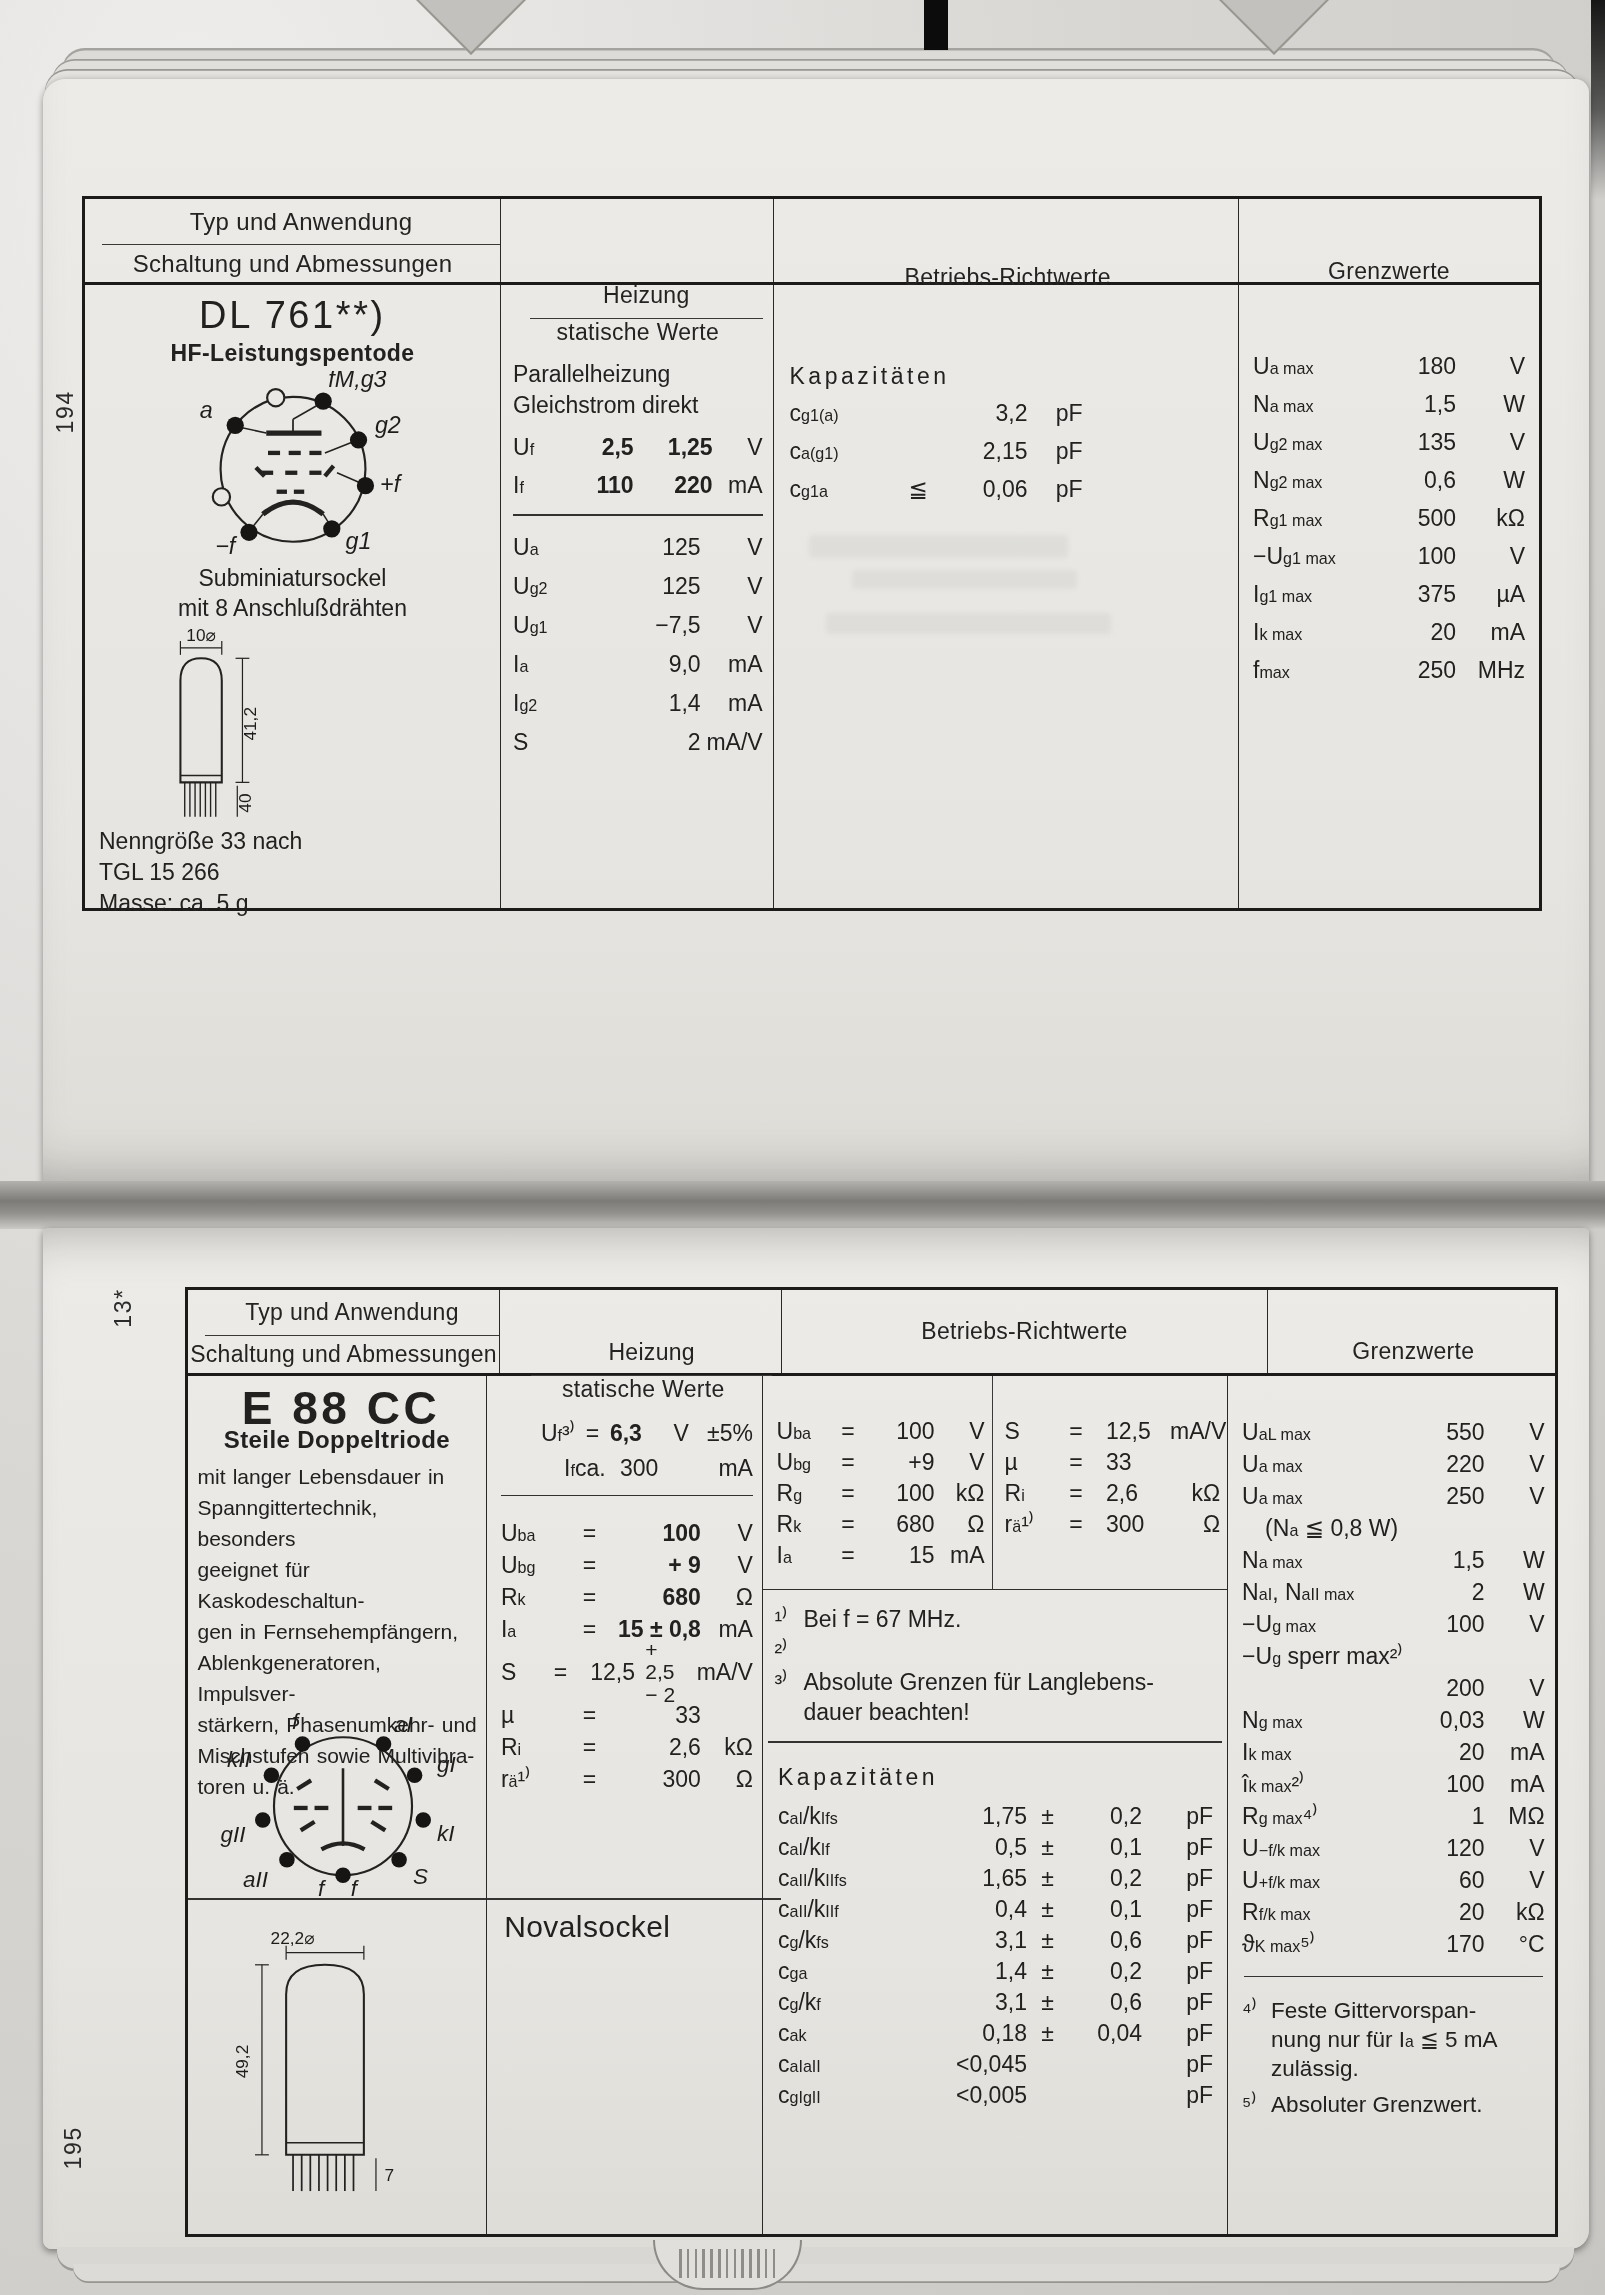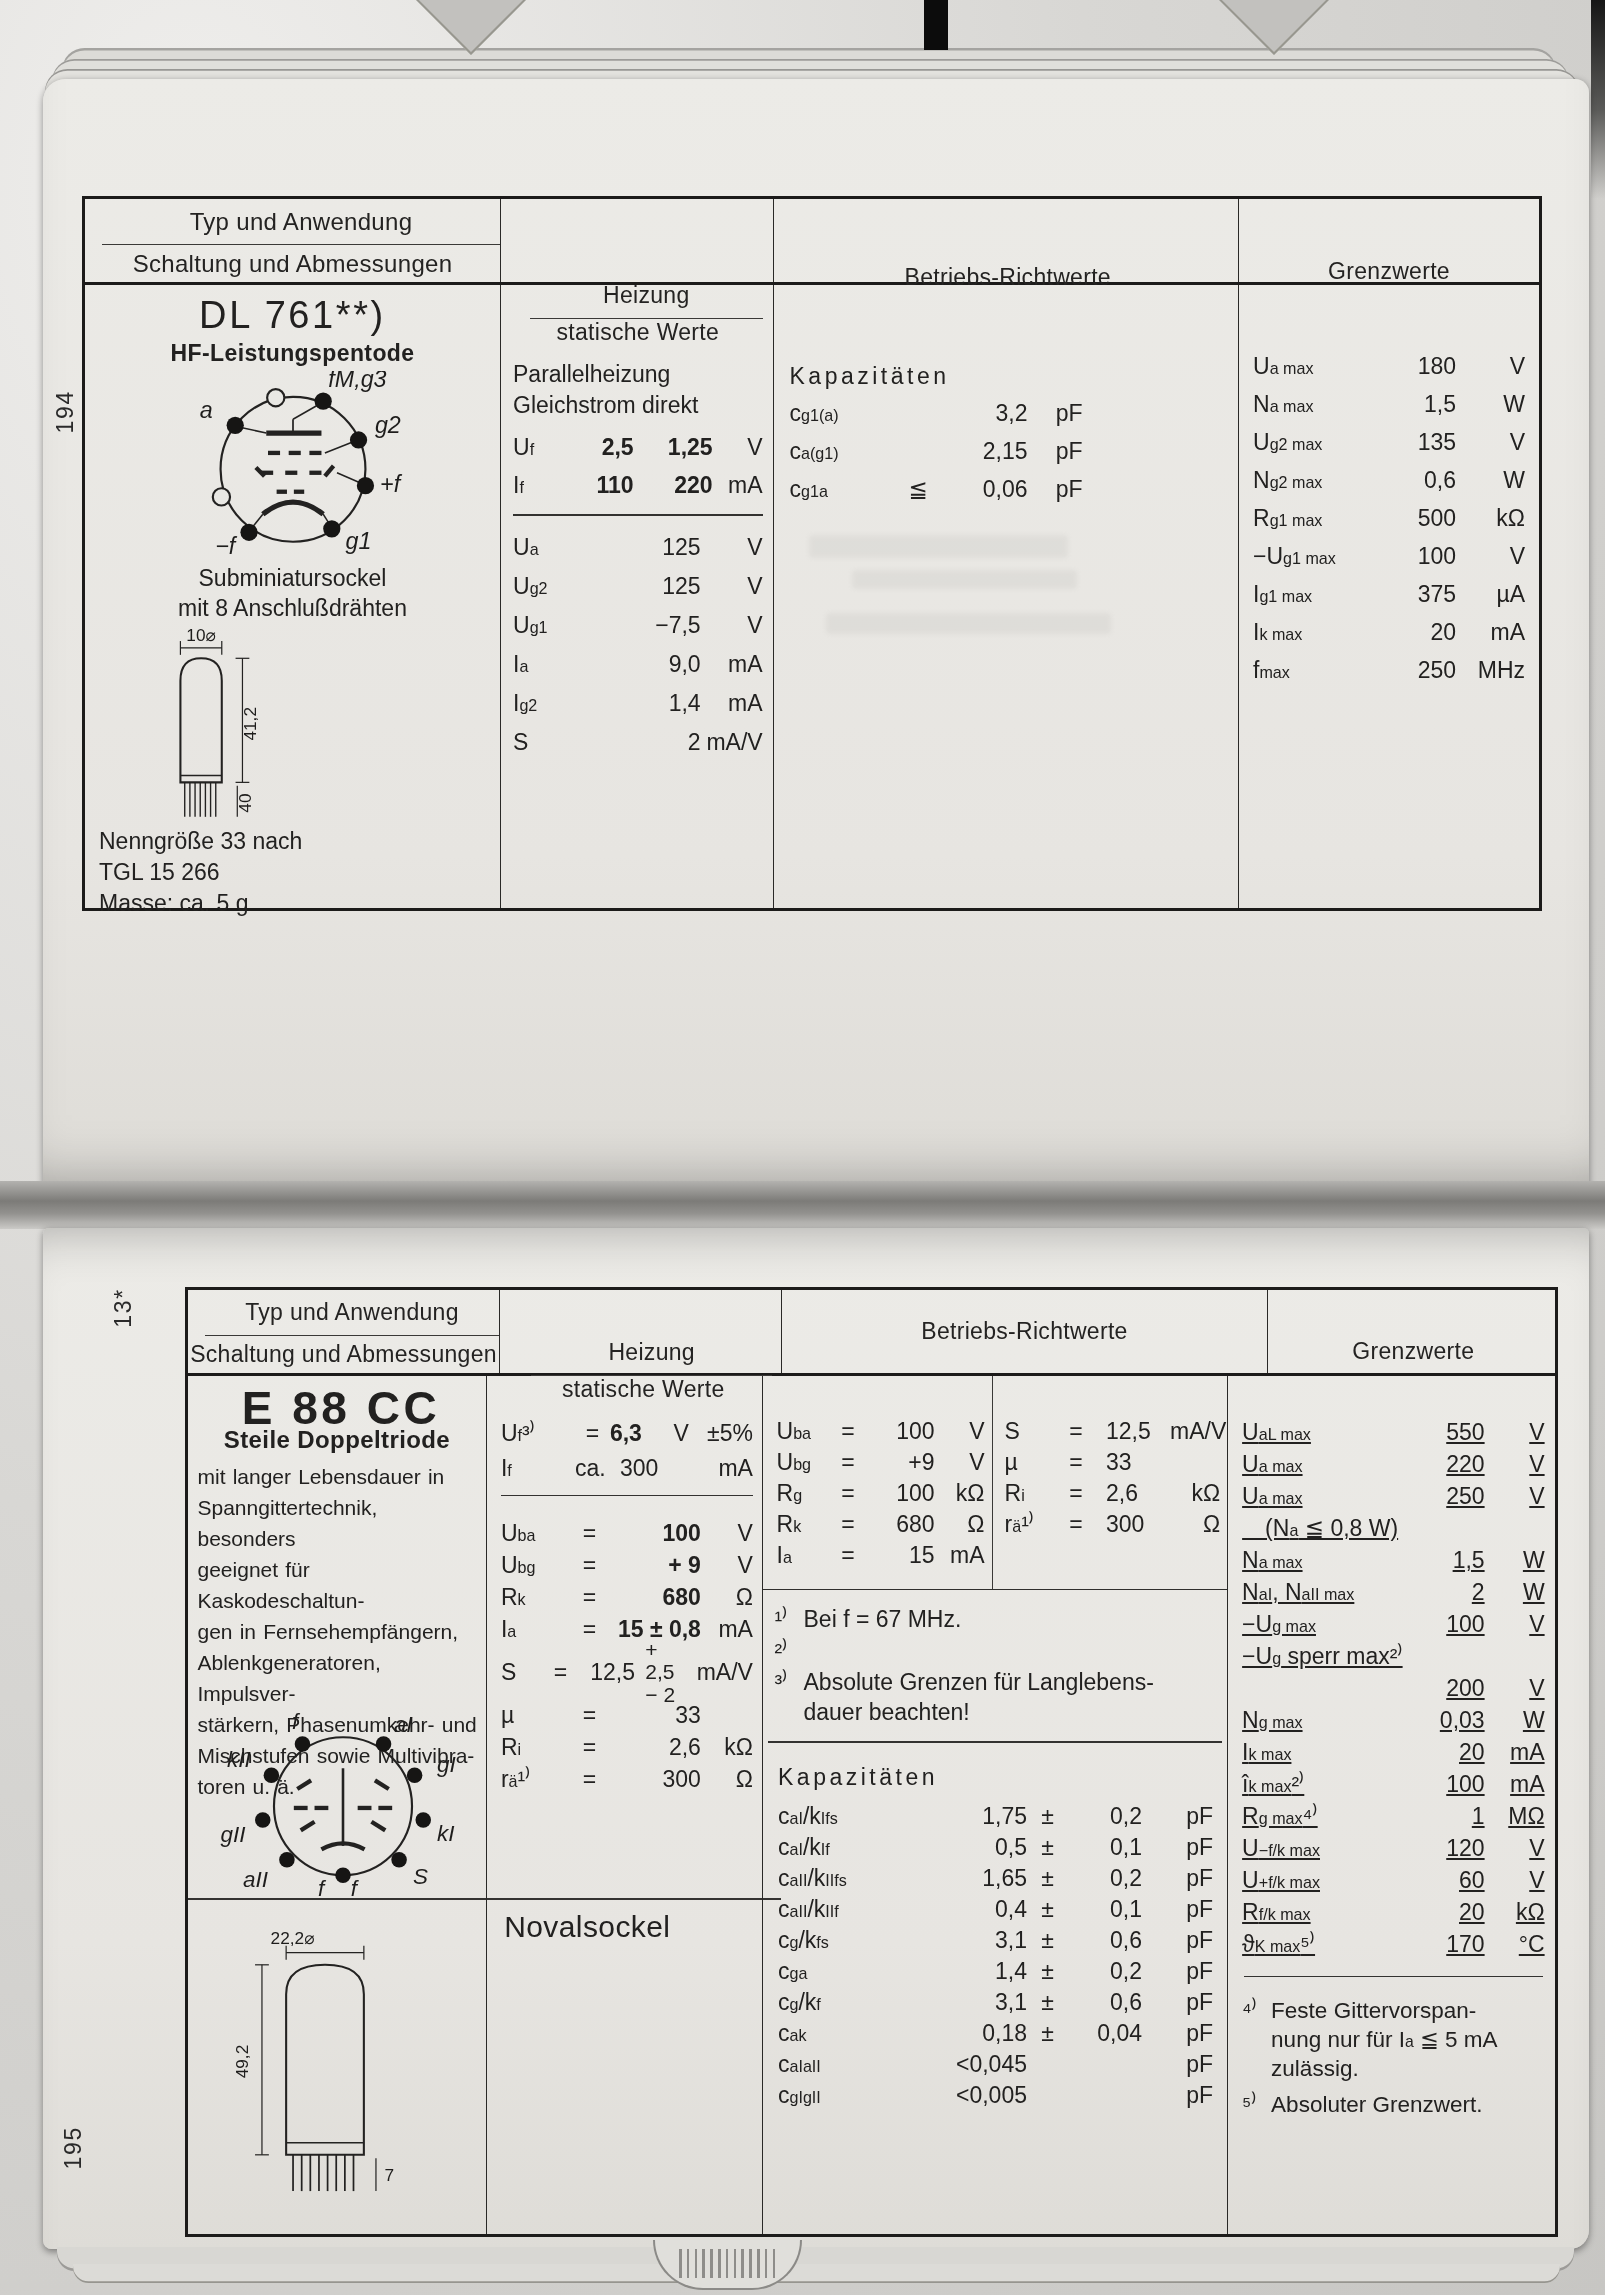--- a/index.html
+++ b/index.html
@@ -88,38 +88,38 @@
   .krow{display:flex;line-height:38px;}
   .krow .lab{width:119px;} .krow .rel{width:50px;} .krow .num{width:69px;text-align:right;} .krow .unit{width:55px;text-align:right;}
   .smudge{position:absolute;background:#8a8a86;opacity:.10;filter:blur(2.6px);border-radius:3.5px;}
 
   
   .a-c4{padding:62px 14px 0 14px;font-size:23px;}
   .grow{display:flex;line-height:38px;white-space:nowrap;}
   .grow .lab{flex:1;min-width:0;}
   .grow .num{width:92px;} .grow .unit{width:69px;}
   .b-c4{padding:40px 10.4px 0 14px;font-size:23px;}
-  .b-c4 .grow{line-height:32px;text-decoration:underline;}
+  .b-c4 .grow{line-height:32px;}
   .b-c4 .grow .num{width:82px;} .b-c4 .grow .unit{width:60px;}
   .b-c4 .hline{margin:15.5px 1.7px 0 1.7px;}
   .fnote{display:flex;font-size:22.5px;line-height:29px;margin-top:7px;}
   .fnote .fm{width:29px;flex:0 0 29px;}
   .b-c4 .fnotes{margin-top:19px;}
 
   
   .b-c1 .tube-name{position:absolute;top:5.2px;left:0;right:0;text-align:center;font-size:46px;font-weight:700;letter-spacing:3.5px;padding-left:8px;}
   .b-c1 .tube-kind{position:absolute;top:50px;left:0;right:0;text-align:center;font-size:24px;font-weight:700;letter-spacing:0.4px;}
   .b-c1 .desc{position:absolute;top:85px;left:9.5px;right:3.5px;font-size:21px;line-height:31px;word-spacing:1.3px;}
   .b-c1 .pinout{position:absolute;top:335px;left:22.5px;}
   .b-c1 .tubedraw{position:absolute;top:556px;left:29px;}
 
   
   .b-c2{padding:40px 8.6px 0 14px;font-size:23px;}
   .hrow{display:flex;line-height:35px;}
-  .hrow .lab{width:74px;} .hrow .eq{width:35px;} .hrow .num{flex:1;text-align:center;font-weight:700;}
+  .hrow .lab{width:74px;text-align:right;} .hrow .eq{width:35px;} .hrow .num{flex:1;text-align:center;font-weight:700;}
   .hrow .unit{width:47px;} .hrow .tolv{width:64px;}
   .hrow .ca{width:45px;}
   .b-c2 .hline{margin-top:8.6px;}
   .b-c2 .rows{margin-top:21px;}
   .b2row{display:flex;line-height:32px;}
   .b2row .lab{width:74px;} .b2row .eq{width:29px;} .b2row .num{flex:1;font-weight:700;} .b2row .unit{width:52px;}
   .s-block{display:flex;align-items:center;height:54px;}
   .s-block .lab{width:45px;} .s-block .eq{width:29px;}
   .s-block .sv{width:60px;text-align:right;}
   .s-block .stk{display:flex;flex-direction:column;font-size:21px;line-height:22.5px;margin-left:10.4px;flex:1;}

